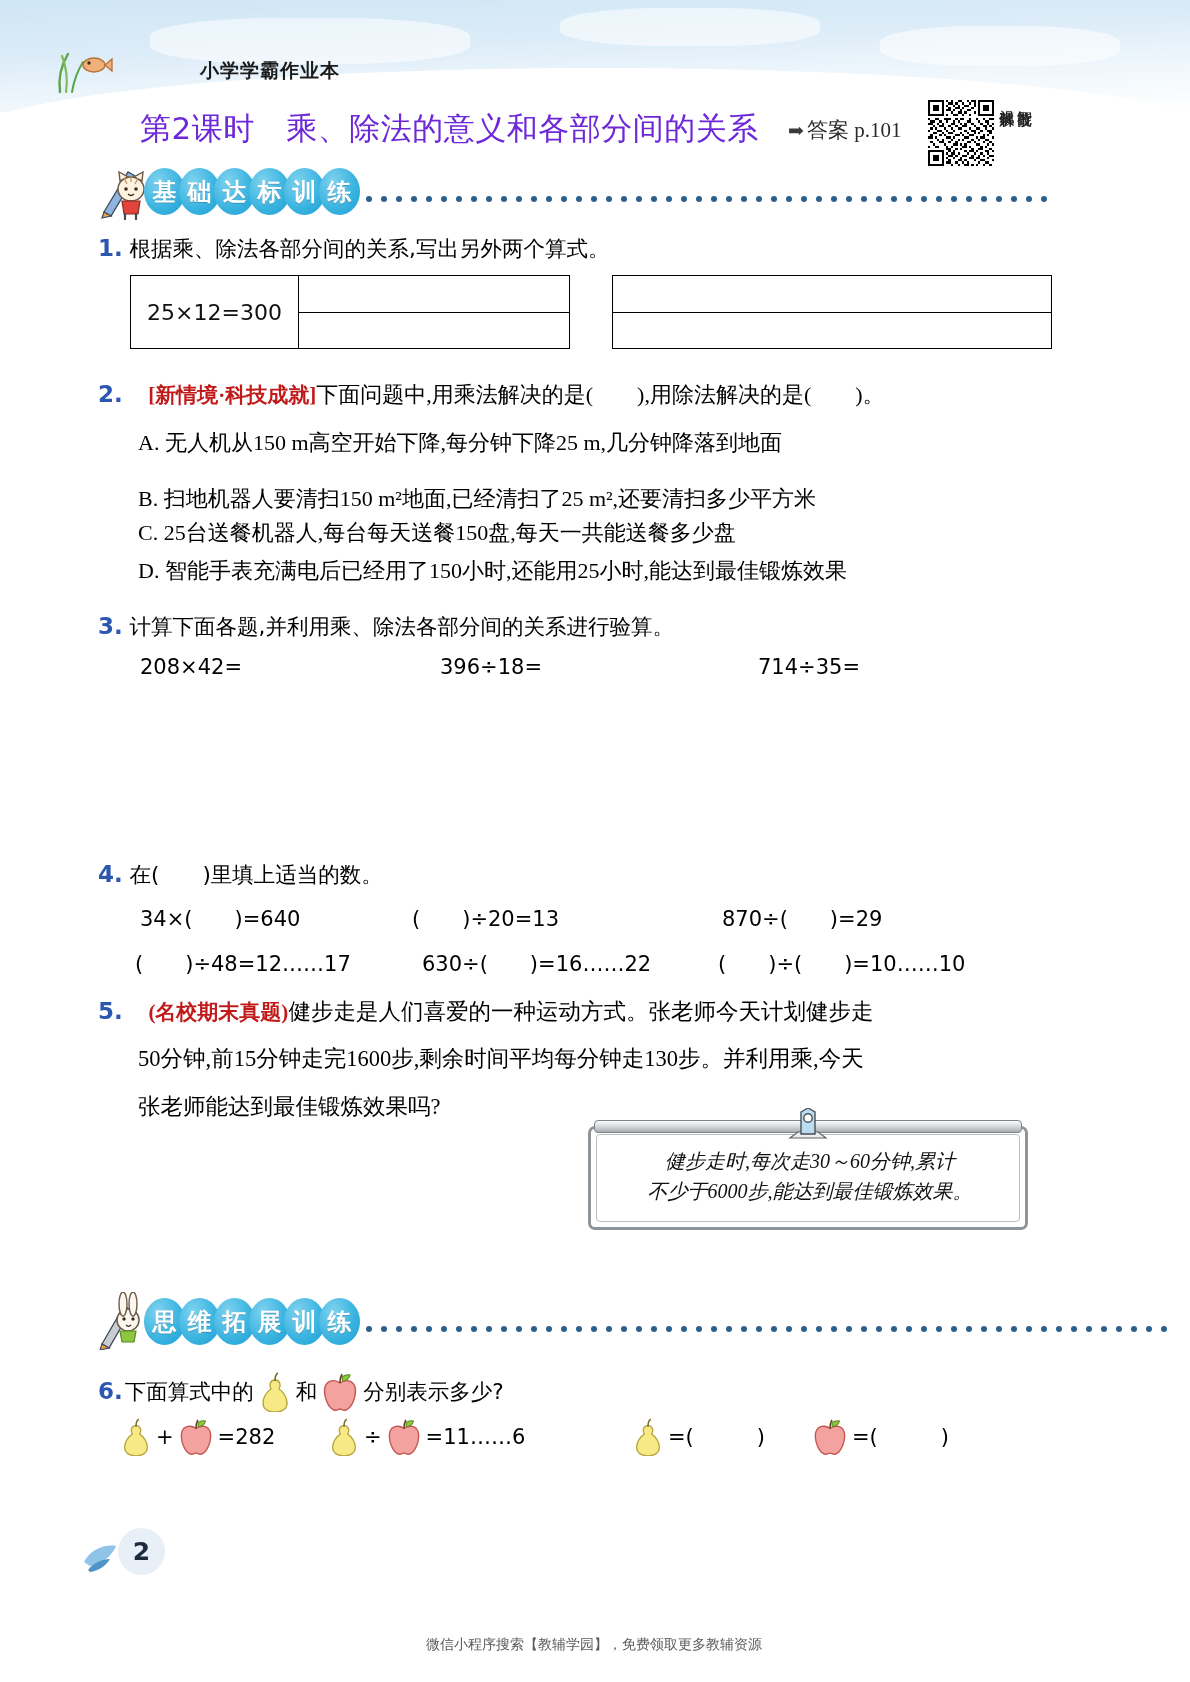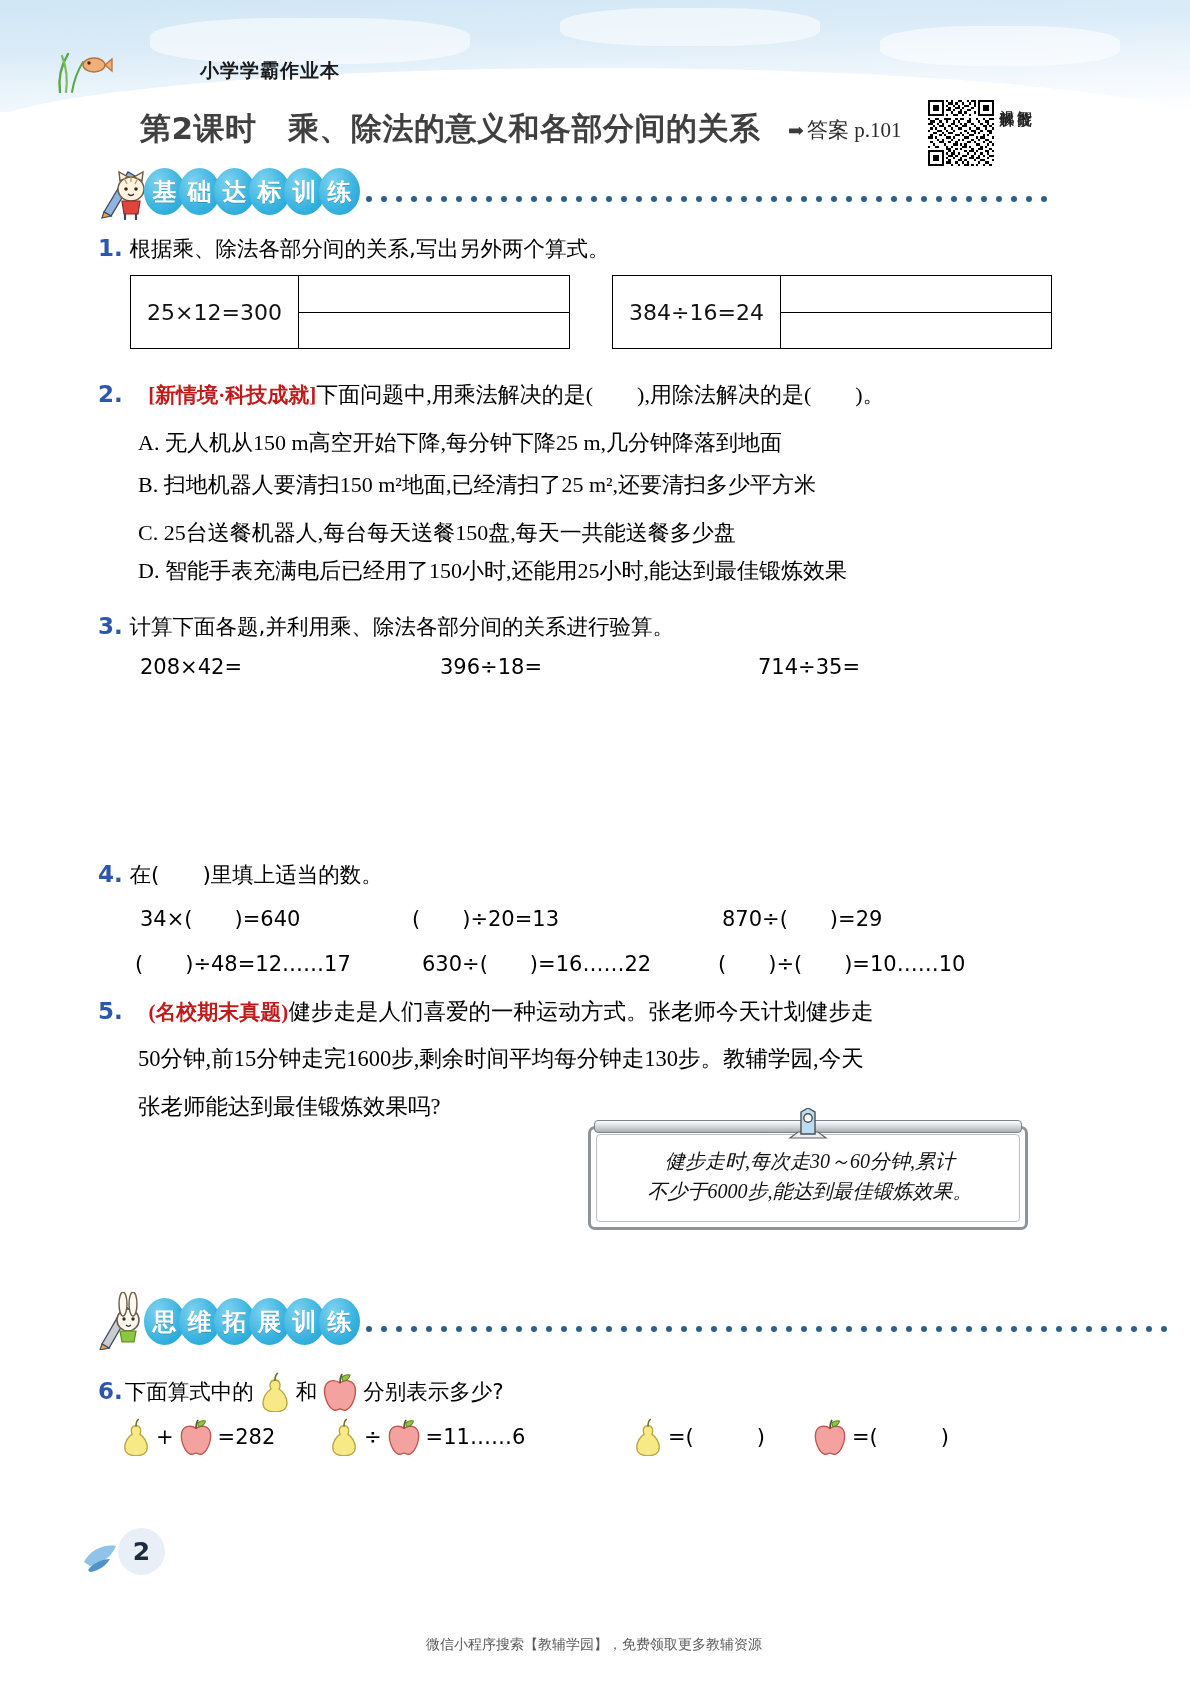--- a/index.html
+++ b/index.html
@@ -58,23 +58,23 @@
   }
 
   
   .title-row {
     position: absolute;
     left: 140px; top: 108px;
     width: 1010px; height: 48px;
   }
   .lesson-title {
     font-family: "DejaVu Sans", "Liberation Sans", sans-serif;
-    font-weight: bold;
+    font-weight: normal;
     font-size: 31px;
-    color: #404040;
+    color: #6d28d9;
     letter-spacing: 0.5px;
     white-space: nowrap;
   }
   .answer-ref {
     position: absolute;
     left: 648px; top: 8px;
     display: flex;
     align-items: center;
     gap: 3px;
     white-space: nowrap;
@@ -631,34 +631,33 @@
 
 <div class="eq-table" style="left:130px; top:275px; width:440px; height:74px;">
   <div class="eq-left" style="width:168px;">25×12=300</div>
   <div class="eq-right">
     <div class="half top"></div>
     <div class="half"></div>
   </div>
 </div>
 
 <div class="eq-table" style="left:612px; top:275px; width:440px; height:74px;">
-  <div class="eq-left" style="width:168px;">384÷16=24</div>
   <div class="eq-right">
     <div class="half top"></div>
     <div class="half"></div>
   </div>
 </div>
 
 <div class="q" style="left:98px; top:378px; font-family:'Liberation Serif',serif; font-size:22px;">
   <span class="qnum">2.</span>
   <span class="tag-red">[新情境·科技成就]</span><span>下面问题中,用乘法解决的是(　　),用除法解决的是(　　)。</span>
 </div>
 
 <div class="opt" style="left:138px; top:428px;">A. 无人机从150 m高空开始下降,每分钟下降25 m,几分钟降落到地面</div>
-<div class="opt" style="left:138px; top:470px;">B. 扫地机器人要清扫150 m²地面,已经清扫了25 m²,还要清扫多少平方米</div>
+<div class="opt" style="left:138px; top:484px;">B. 扫地机器人要清扫150 m²地面,已经清扫了25 m²,还要清扫多少平方米</div>
 <div class="opt" style="left:138px; top:518px;">C. 25台送餐机器人,每台每天送餐150盘,每天一共能送餐多少盘</div>
 <div class="opt" style="left:138px; top:556px;">D. 智能手表充满电后已经用了150小时,还能用25小时,能达到最佳锻炼效果</div>
 
 <div class="q" style="left:98px; top:610px;">
   <span class="qnum">3.</span>
   <span>计算下面各题,并利用乘、除法各部分间的关系进行验算。</span>
 </div>
 
 <div class="mono-num" style="position:absolute; left:140px; top:655px;">208×42=</div>
 <div class="mono-num" style="position:absolute; left:440px; top:655px;">396÷18=</div>
@@ -674,21 +673,21 @@
 <div class="mono-num" style="position:absolute; left:722px; top:905px;">870÷(　　)=29</div>
 
 <div class="mono-num" style="position:absolute; left:135px; top:950px;">(　　)÷48=12……17</div>
 <div class="mono-num" style="position:absolute; left:422px; top:950px;">630÷(　　)=16……22</div>
 <div class="mono-num" style="position:absolute; left:718px; top:950px;">(　　)÷(　　)=10……10</div>
 
 <div class="q" style="left:98px; top:995px; font-family:'Liberation Serif',serif; font-size:22.5px;">
   <span class="qnum">5.</span>
   <span class="tag-red">(名校期末真题)</span><span>健步走是人们喜爱的一种运动方式。张老师今天计划健步走</span>
 </div>
-<div class="serif-body" style="position:absolute; left:138px; top:1043px;">50分钟,前15分钟走完1600步,剩余时间平均每分钟走130步。教辅学园,今天</div>
+<div class="serif-body" style="position:absolute; left:138px; top:1043px;">50分钟,前15分钟走完1600步,剩余时间平均每分钟走130步。并利用乘,今天</div>
 <div class="serif-body" style="position:absolute; left:138px; top:1091px;">张老师能达到最佳锻炼效果吗?</div>
 
 <div class="clipboard">
   <div class="clip-board-body">
     <div class="clip-board-inner"></div>
   </div>
   <div class="clip-bar"></div>
   <svg class="clip-metal" viewBox="0 0 52 34">
     <path d="M16 24 h20 l8 6 h-36 z" fill="#eceef0" stroke="#5e6469" stroke-width="1.2"></path>
     <path d="M19 4 l7 -4 l7 4 v22 h-14 z" fill="#bcdcf2" stroke="#4a5056" stroke-width="1.4"></path>

